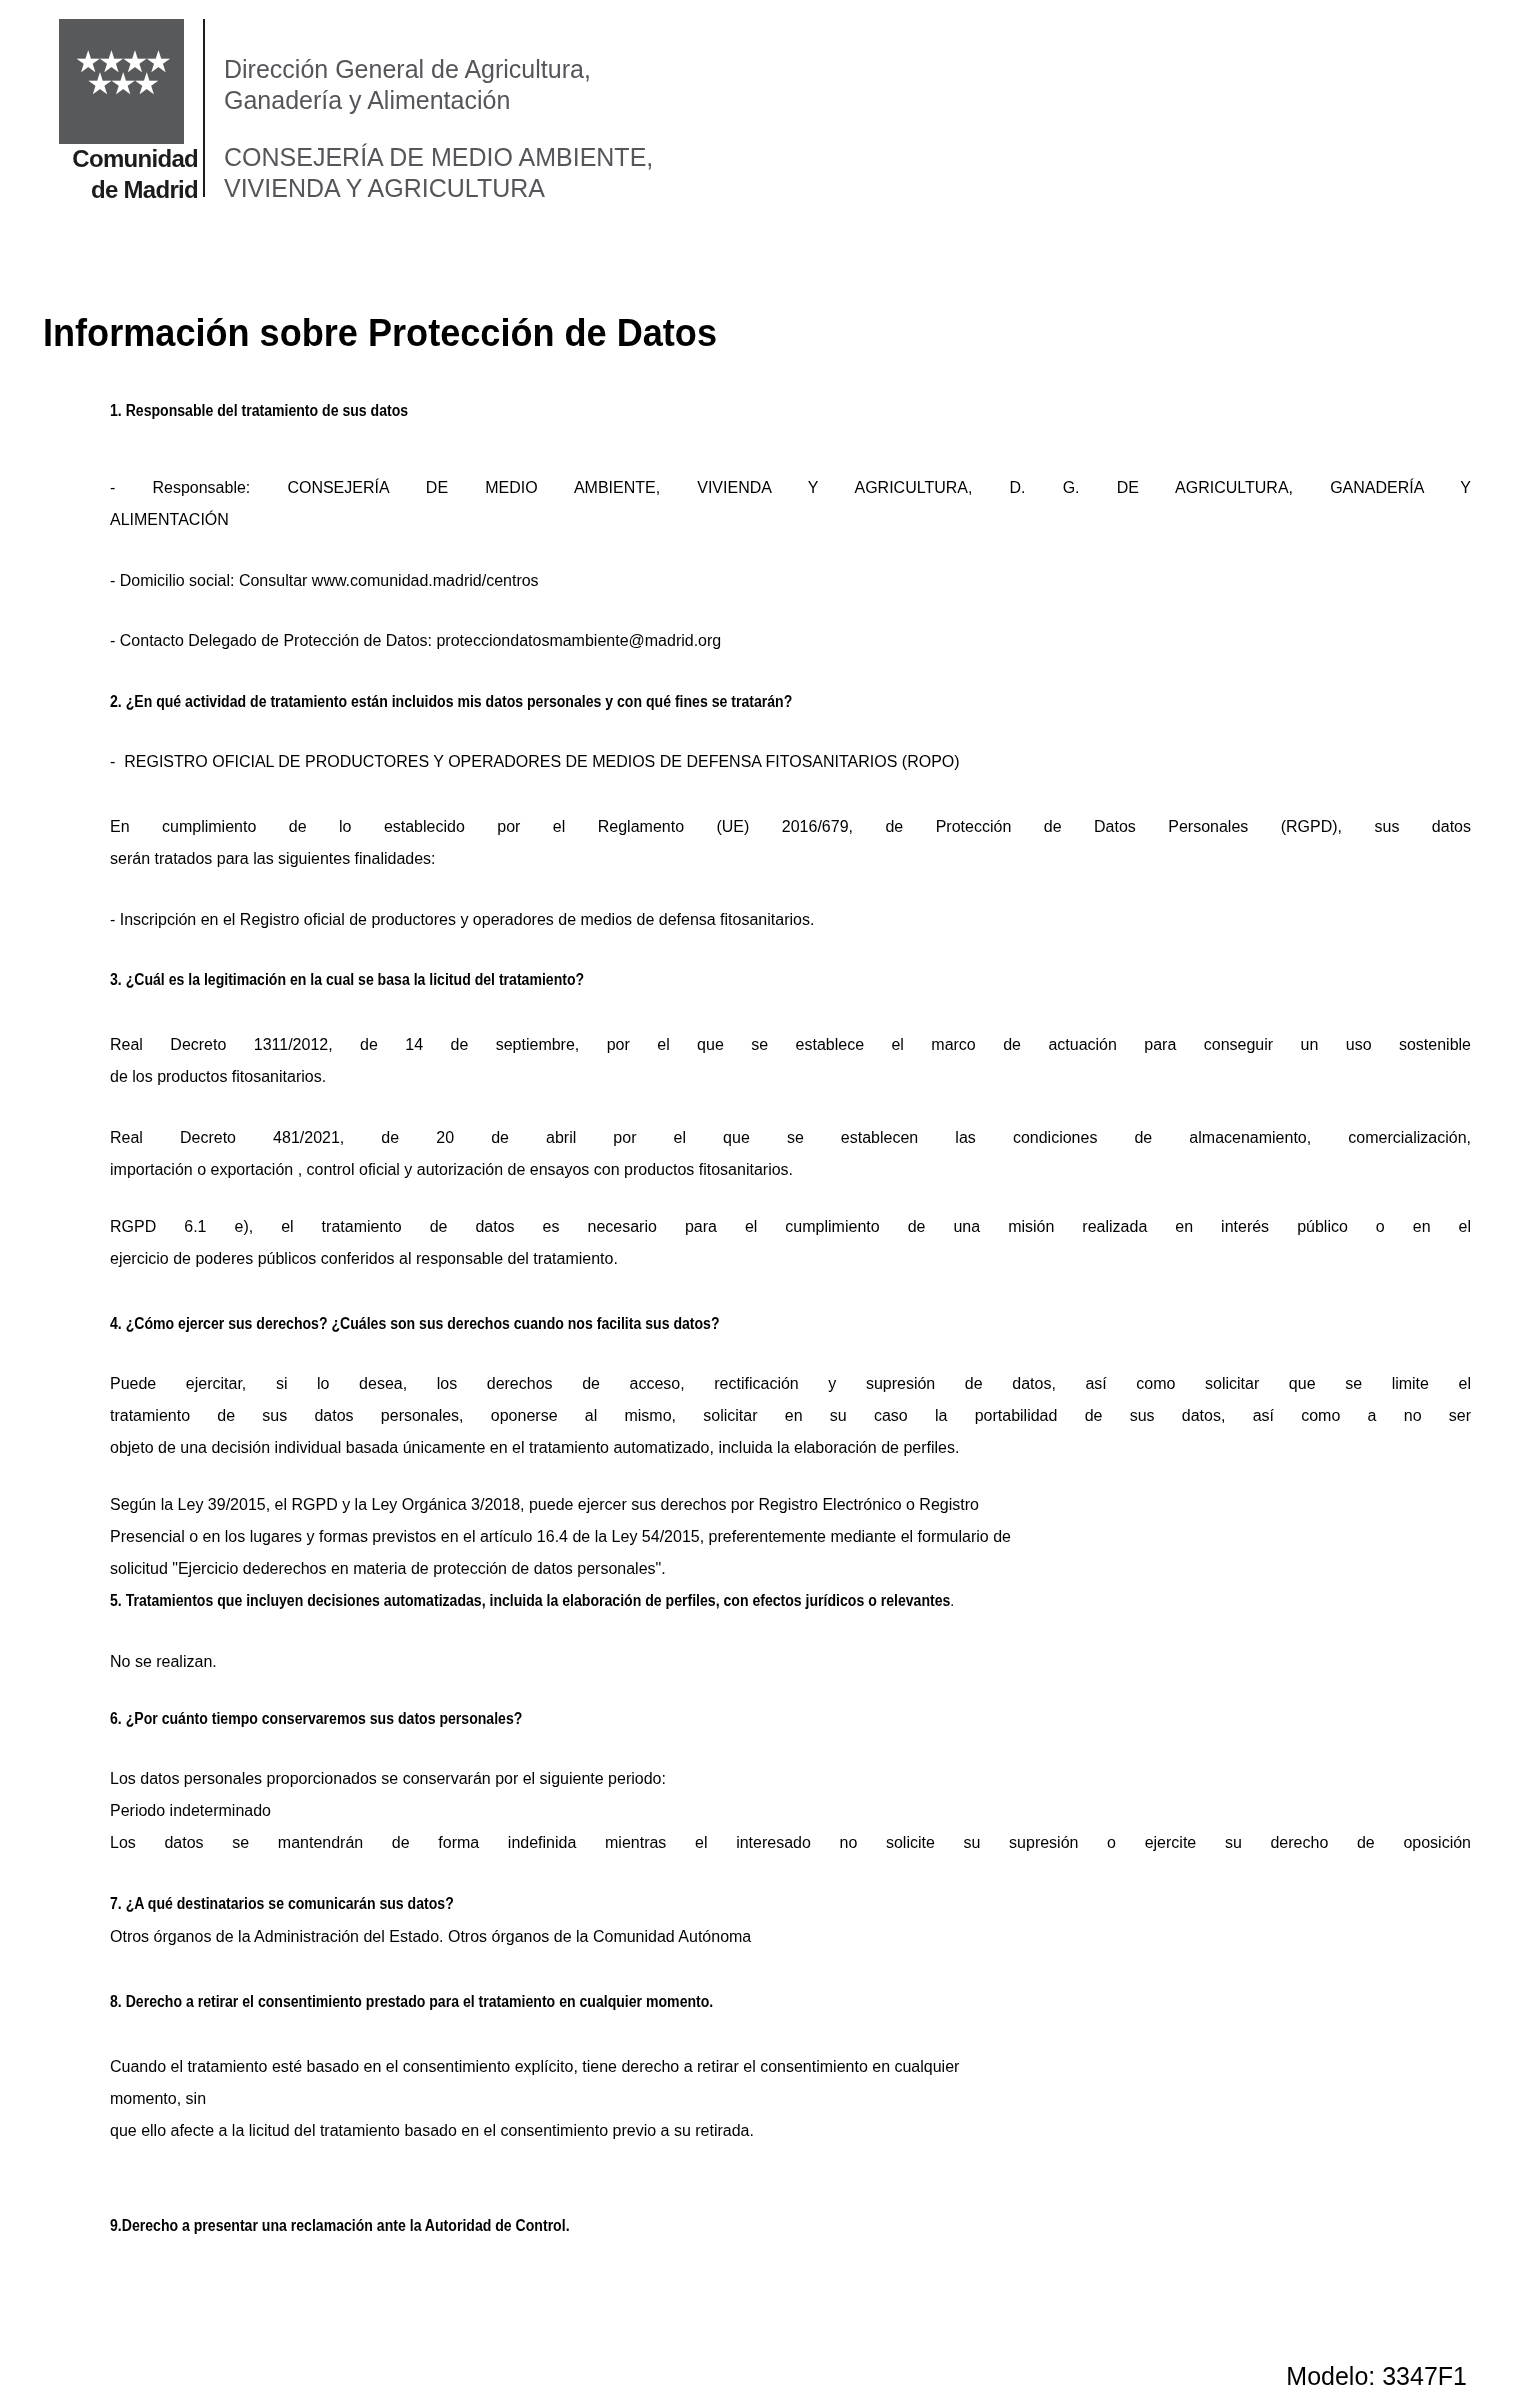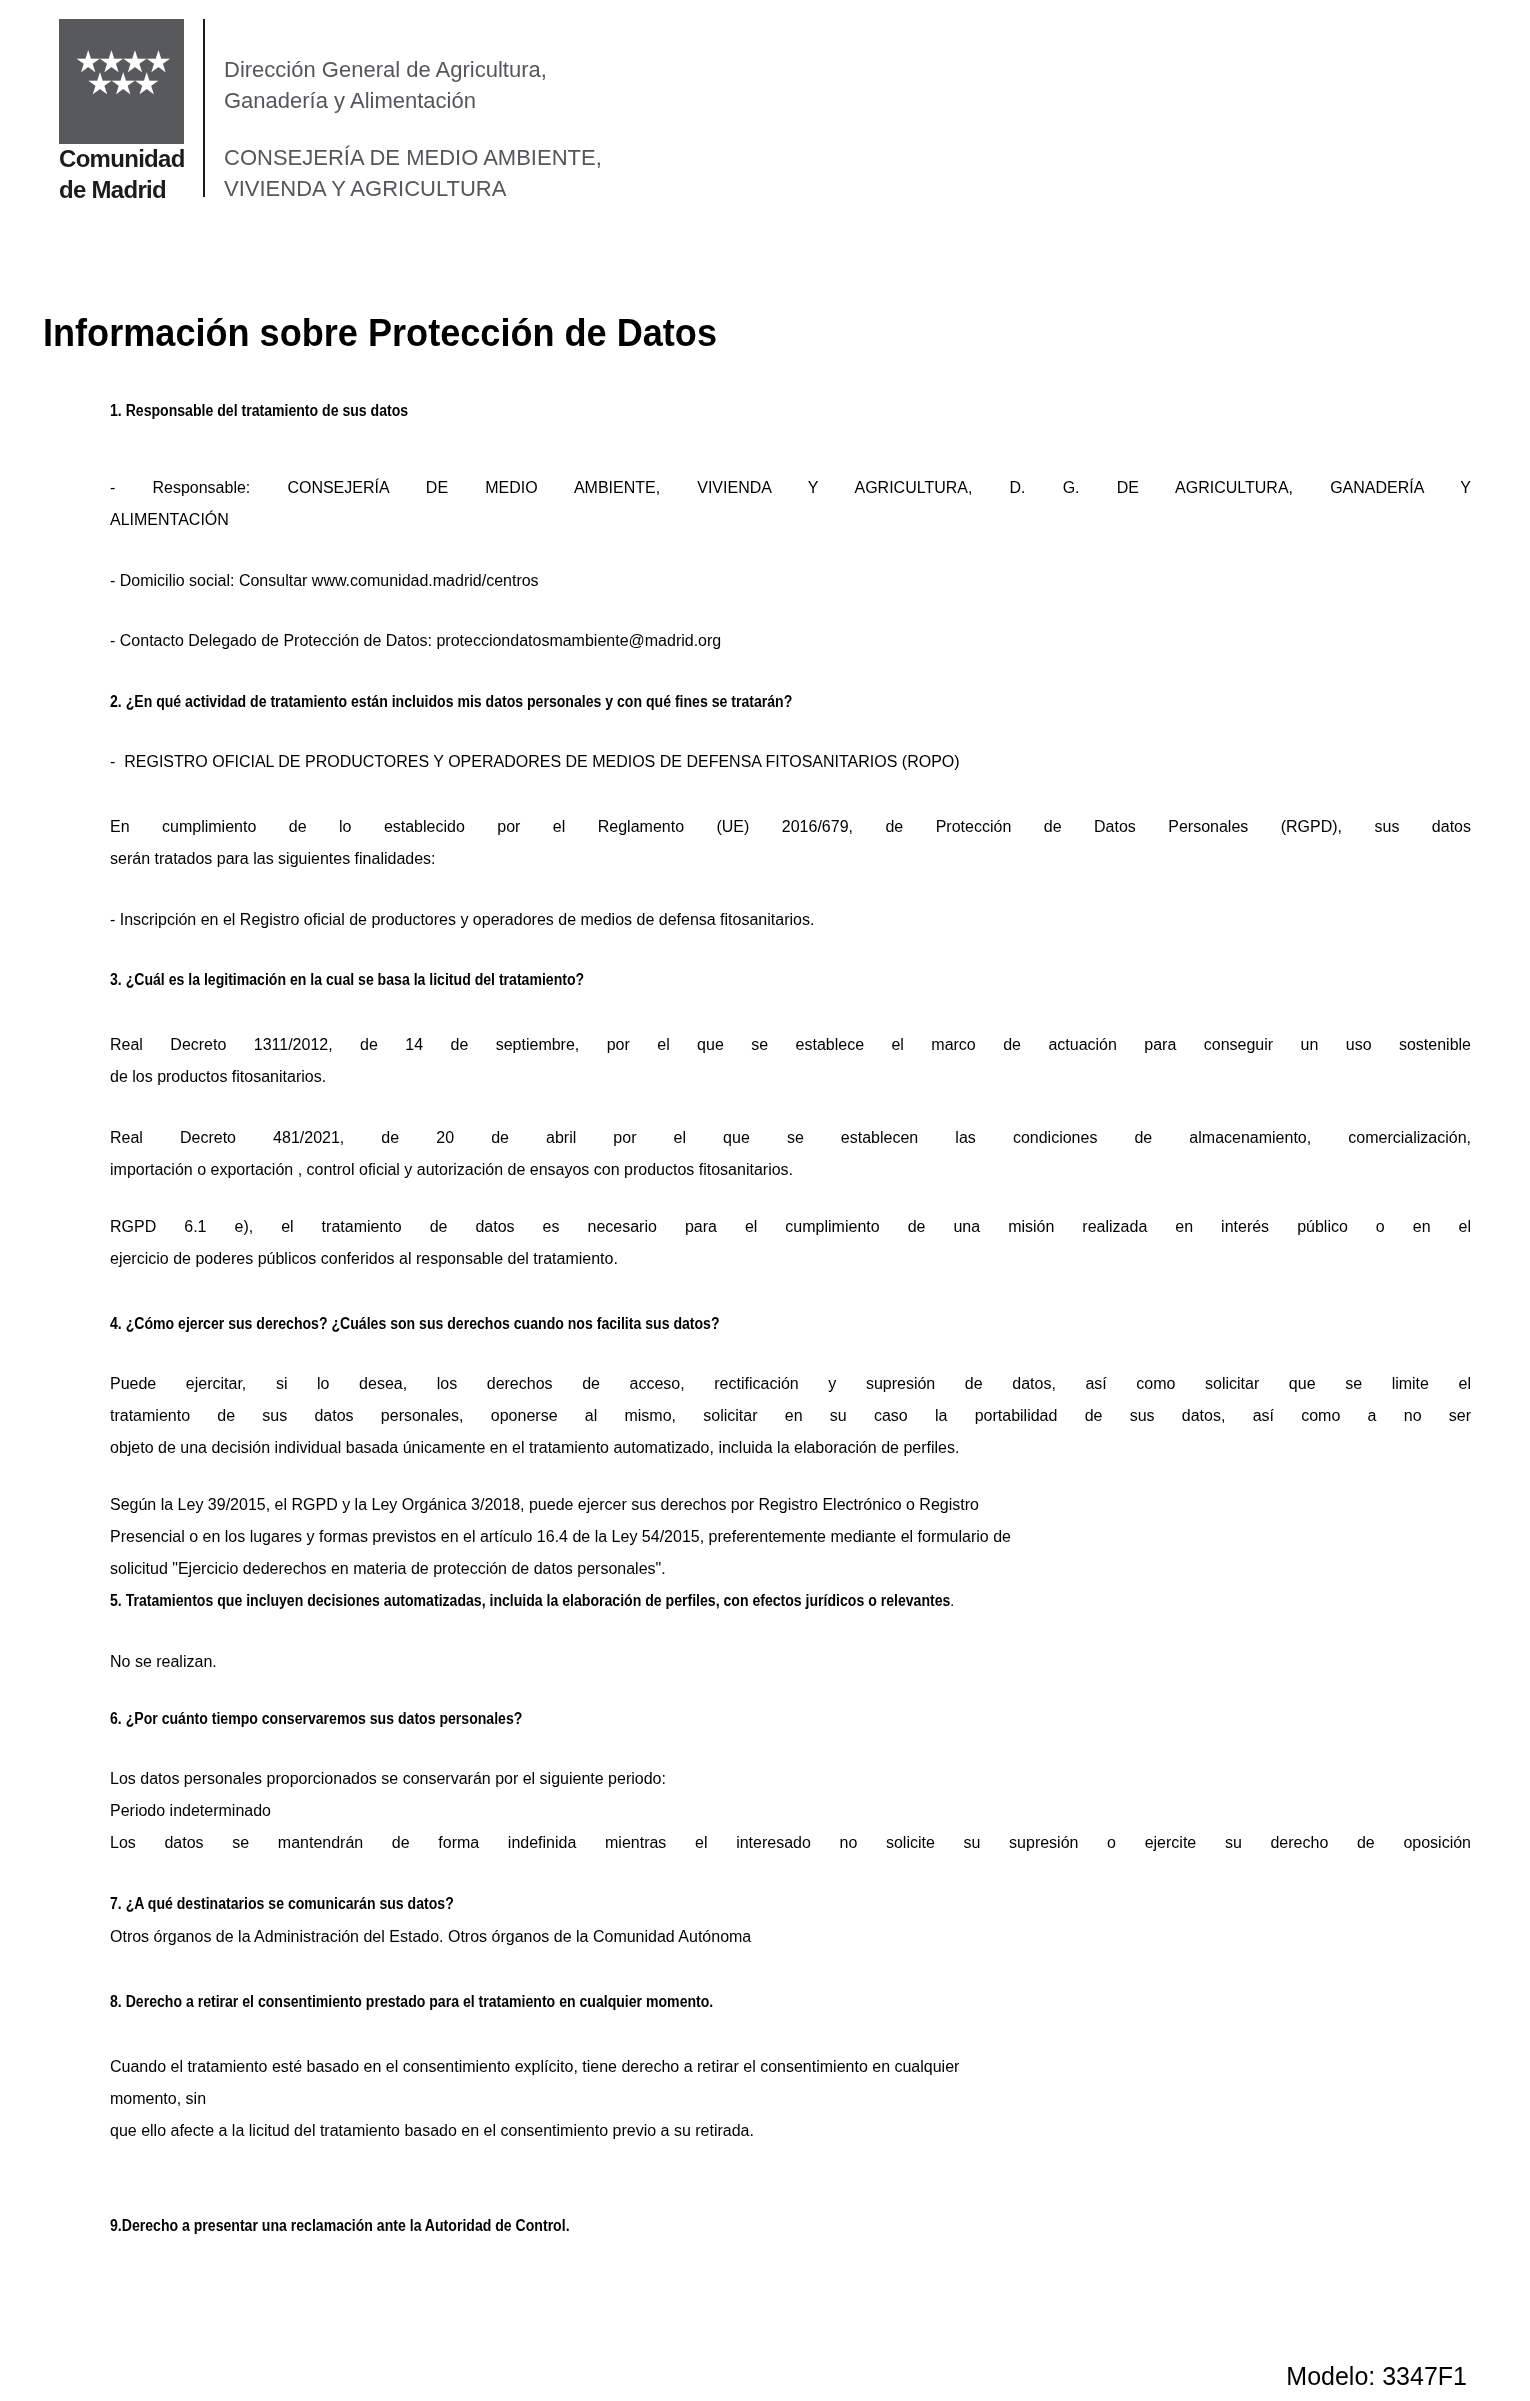--- a/index.html
+++ b/index.html
@@ -28,29 +28,30 @@
   }
   .stars.r1 { font-size: 30px; line-height: 30px; margin-top: 28px; }
   .stars.r2 { font-size: 30px; line-height: 25px; margin-top: -5.6px; }
   .region {
     position: absolute; left: 59px; top: 143px;
     width: 139px;
     font-weight: bold;
     font-size: 24px; line-height: 31px;
     letter-spacing: -0.7px;
     color: #1B1C1E;
+    text-align: right;
   }
   .vrule {
     position: absolute; left: 203px; top: 19px;
     width: 2.1px; height: 178px;
     background: #1B1C1E;
   }
   .org {
     position: absolute; left: 224px; top: 54px;
-    font-size: 22px; line-height: 31px;
+    font-size: 25px; line-height: 31px;
     color: #54565A;
     white-space: nowrap;
   }
   .org .dept { margin-top: 26px; }
 
   
   .title {
     position: absolute; left: 43px; top: 312px;
     margin: 0;
     font-size: 38px; font-weight: bold;

